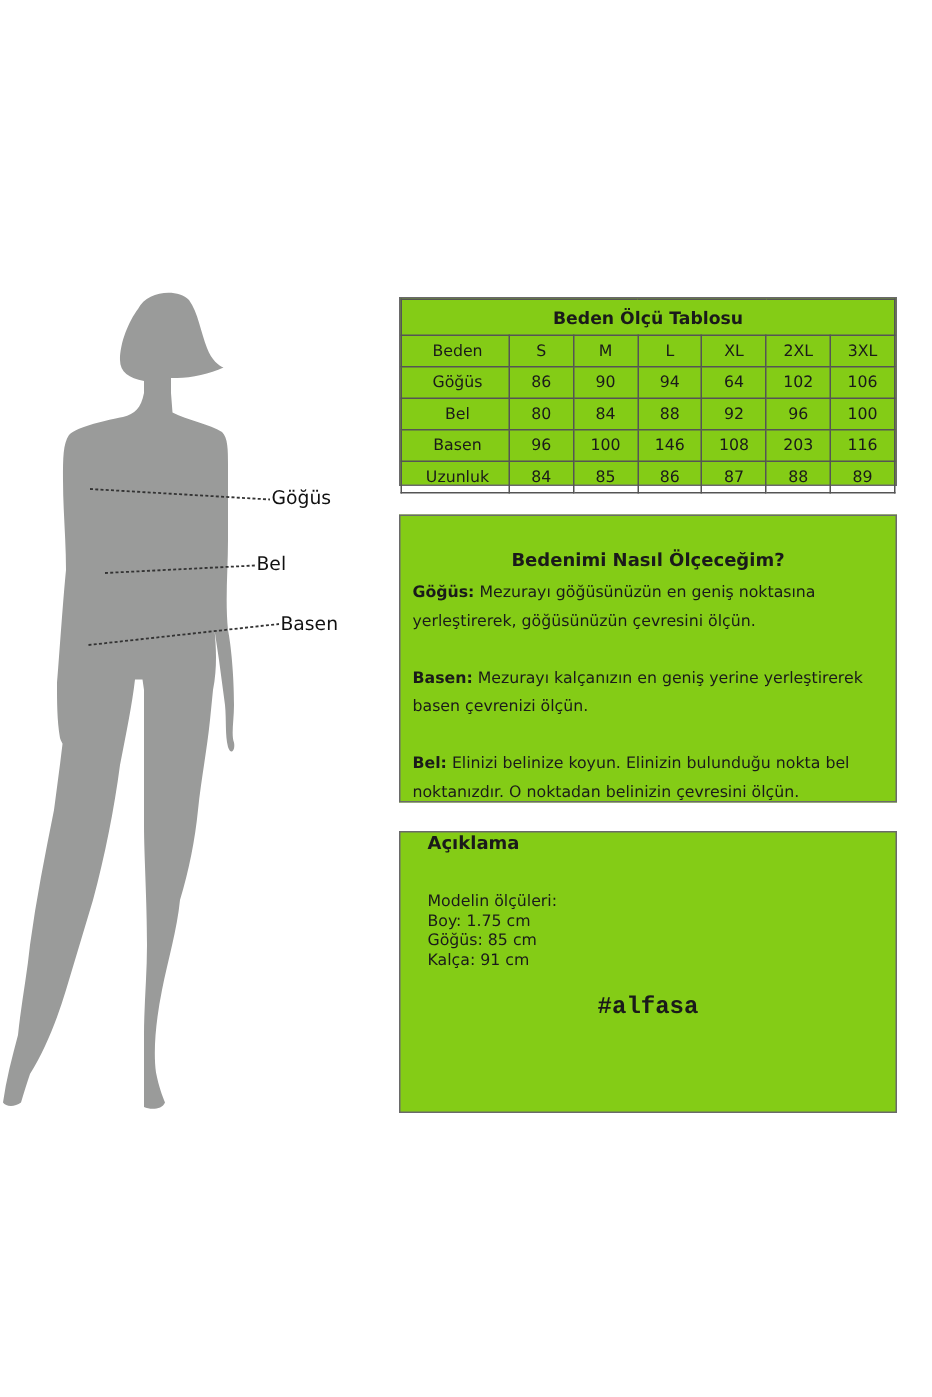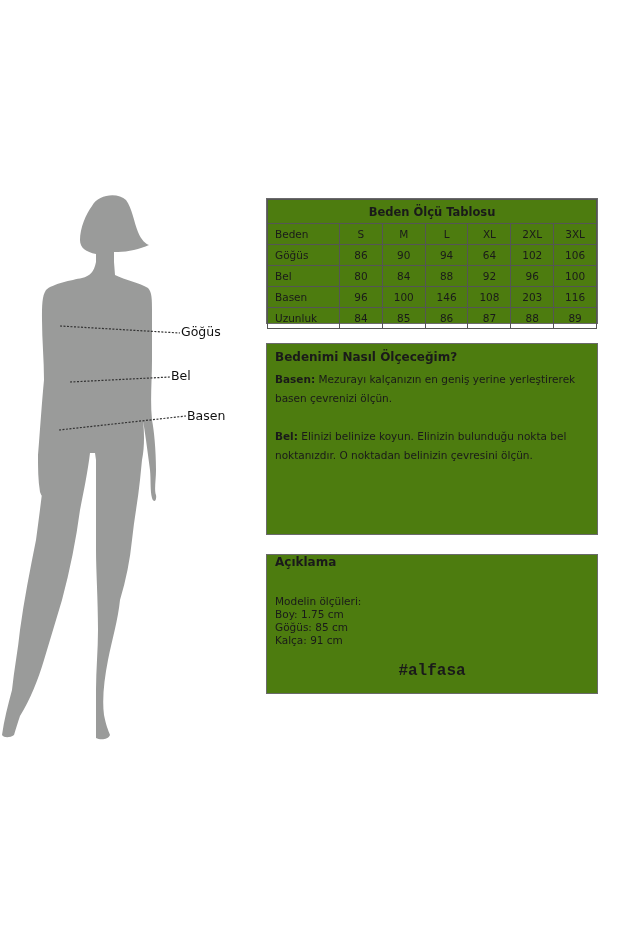--- a/index.html
+++ b/index.html
@@ -1,35 +1,35 @@
 <!DOCTYPE html>
 <html><head>
 <meta charset="utf-8">
 <style>
   html, body { margin:0; padding:0; background:#ffffff; }
   body { width:621px; height:931px; position:relative; overflow:hidden;
          font-family:"DejaVu Sans", "Liberation Sans", sans-serif; color:#1a1a1a; }
   .figure { position:absolute; left:0; top:0; width:260px; height:931px; }
   .fig-label { position:absolute; font-size:12.5px; color:#111; line-height:1; }
-  .box { position:absolute; border:1.5px solid #6a6a6a; background:#4d7c0f; box-sizing:border-box; }
+  .box { position:absolute; border:1.5px solid #6a6a6a; background:#84cc16; box-sizing:border-box; }
   
   .size-table { left:266px; top:198px; width:332px; height:126px; }
   .size-table table { width:100%; height:100%; border-collapse:collapse; font-size:10.5px; table-layout:fixed; }
   .size-table td, .size-table th { border:1px solid #555; padding:0 4px; height:20px; }
   .size-table th.title { font-weight:bold; font-size:11.5px; text-align:center; height:23px; }
   .size-table td { text-align:center; }
-  .size-table td.rowlabel { text-align:left; padding-left:7px; }
+  .size-table td.rowlabel { text-align:center; padding-left:7px; }
   .col0 { width:72px; }
   
   .howto { left:266px; top:343px; width:332px; height:192px; padding:4px 8px; font-size:10.5px; line-height:19px; }
-  .howto .h-title { font-weight:bold; font-size:12px; margin-bottom:3px; }
+  .howto .h-title { text-align:center; font-weight:bold; font-size:12px; margin-bottom:3px;margin-top:16px; }
   .howto p { margin:0 0 19px 0; }
   .howto b { font-weight:bold; }
   
-  .aciklama { left:266px; top:554px; width:332px; height:140px; padding:1px 8px; font-size:10.5px; line-height:13px; }
+  .aciklama { left:266px; top:554px; width:332px; height:188px; padding:1px 18px; font-size:10.5px; line-height:13px; }
   .aciklama .a-title { font-weight:bold; font-size:12px; margin-bottom:13px; }
   .aciklama .line { margin:0; }
   .aciklama .gap { height:13px; }
   .aciklama .brand { text-align:center; font-weight:bold; font-size:16px; margin-top:18px;font-family:Liberation Mono, monospace; }
 </style>
 </head>
 <body>
 
 <svg class="figure" viewBox="0 0 260 931" width="260" height="931">
   <g fill="#9a9b9a">
@@ -107,20 +107,21 @@
       <td>87</td>
       <td>88</td>
       <td>89</td>
     </tr>
   </tbody>
     </table>
 </div>
 
 <div class="box howto">
   <div class="h-title">Bedenimi Nasıl Ölçeceğim?</div>
+  <p><b>Göğüs:</b><span> Mezurayı göğüsünüzün en geniş noktasına yerleştirerek, göğüsünüzün çevresini ölçün.</span></p>
   <p><b>Basen:</b><span> Mezurayı kalçanızın en geniş yerine yerleştirerek basen çevrenizi ölçün.</span></p>
   <p><b>Bel:</b><span> Elinizi belinize koyun. Elinizin bulunduğu nokta bel noktanızdır. O noktadan belinizin çevresini ölçün.</span></p>
 </div>
 
 <div class="box aciklama">
   <div class="a-title">Açıklama</div>
   <div class="gap"></div>
   <div class="line">Modelin ölçüleri:</div>
   <div class="line">Boy: 1.75 cm</div>
   <div class="line">Göğüs: 85 cm</div>

